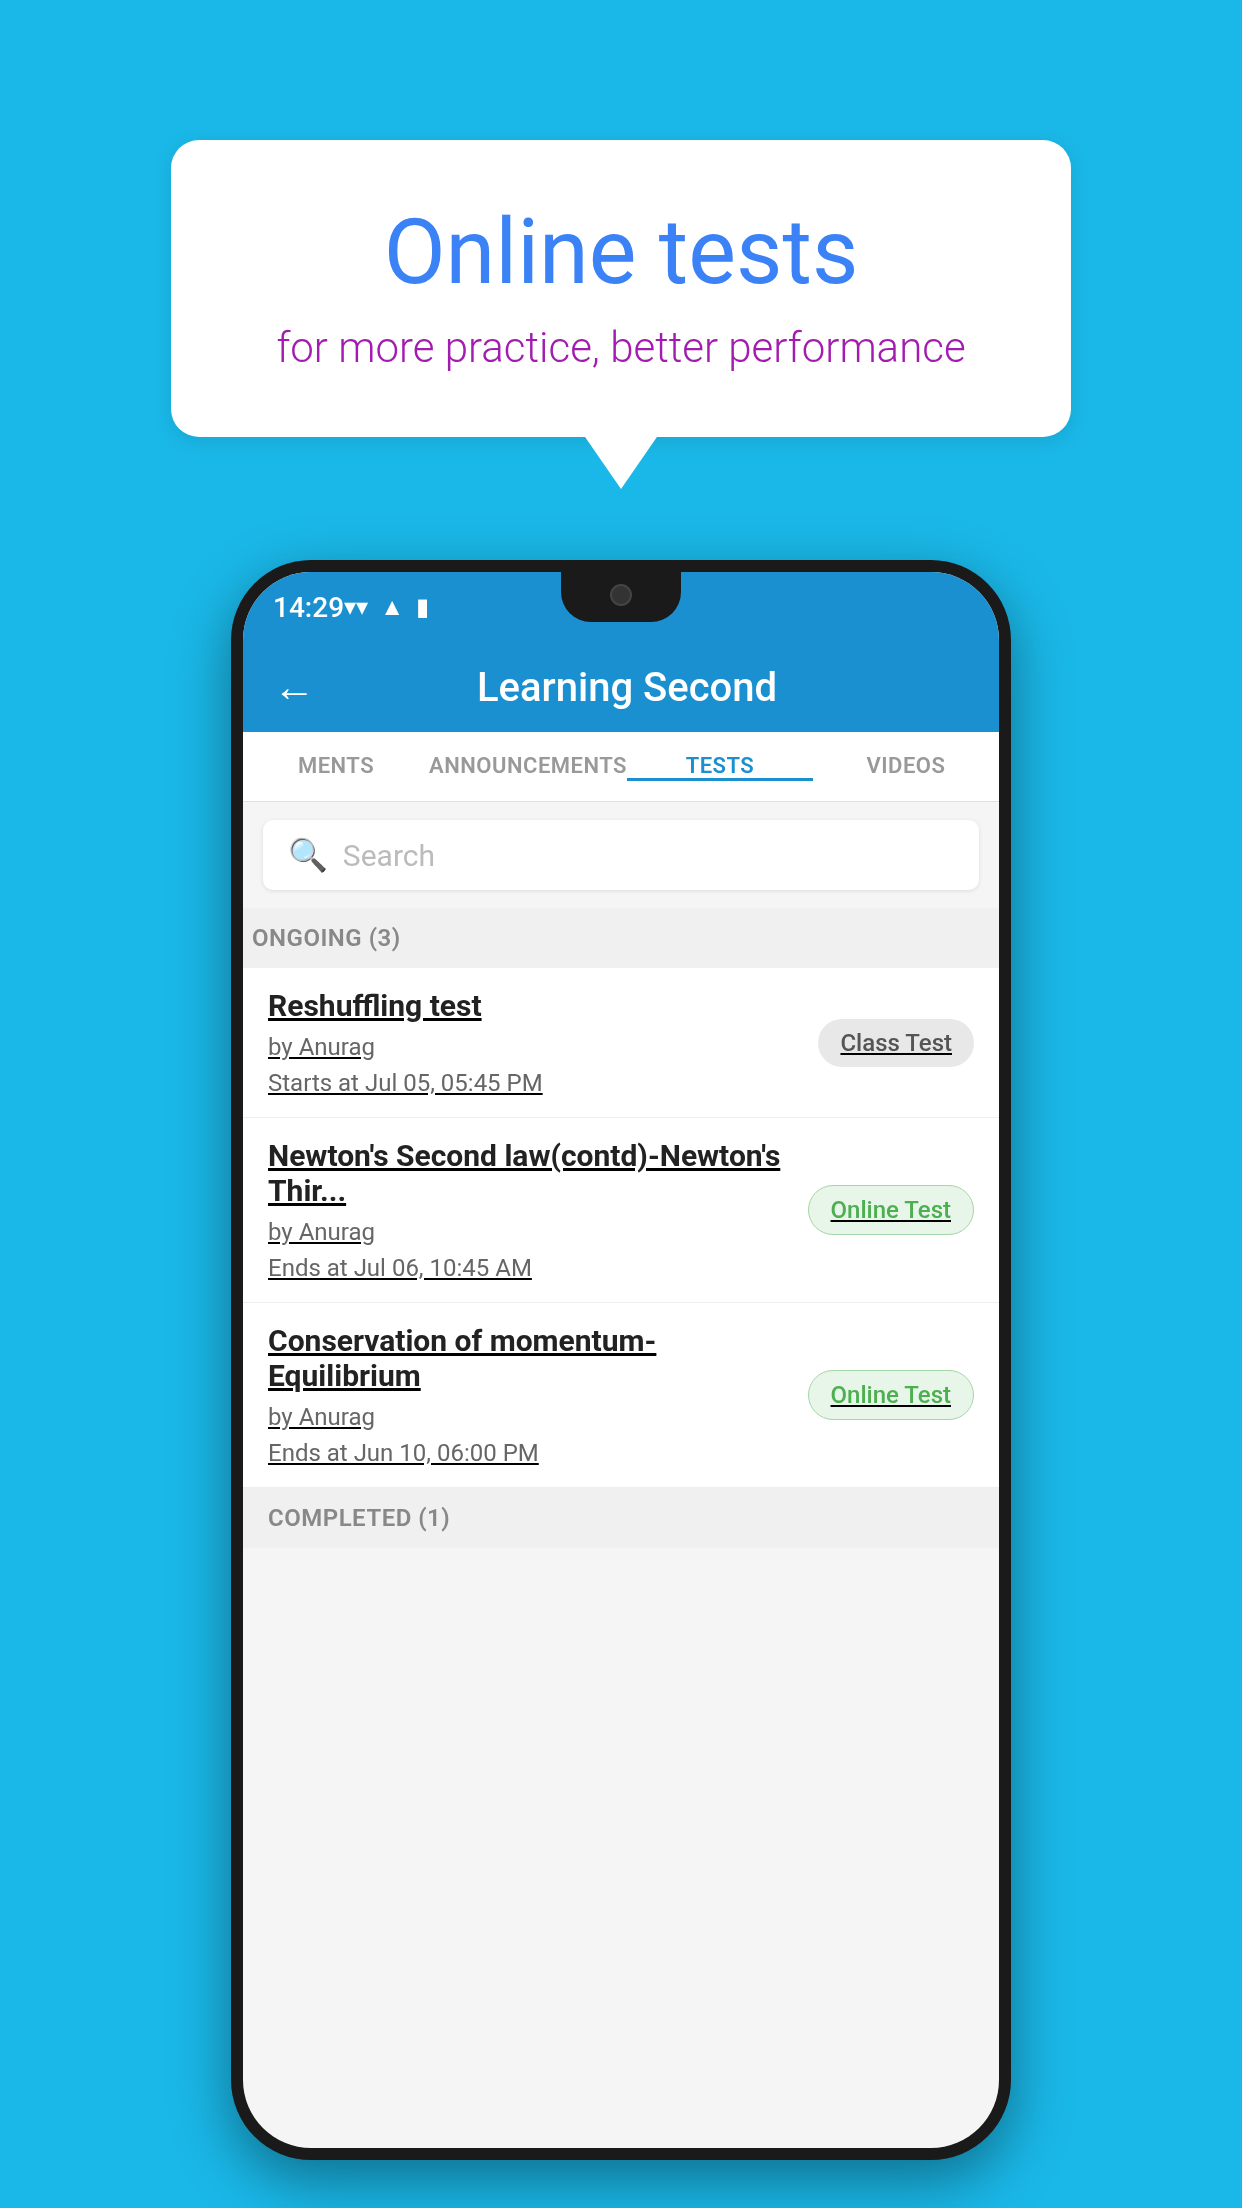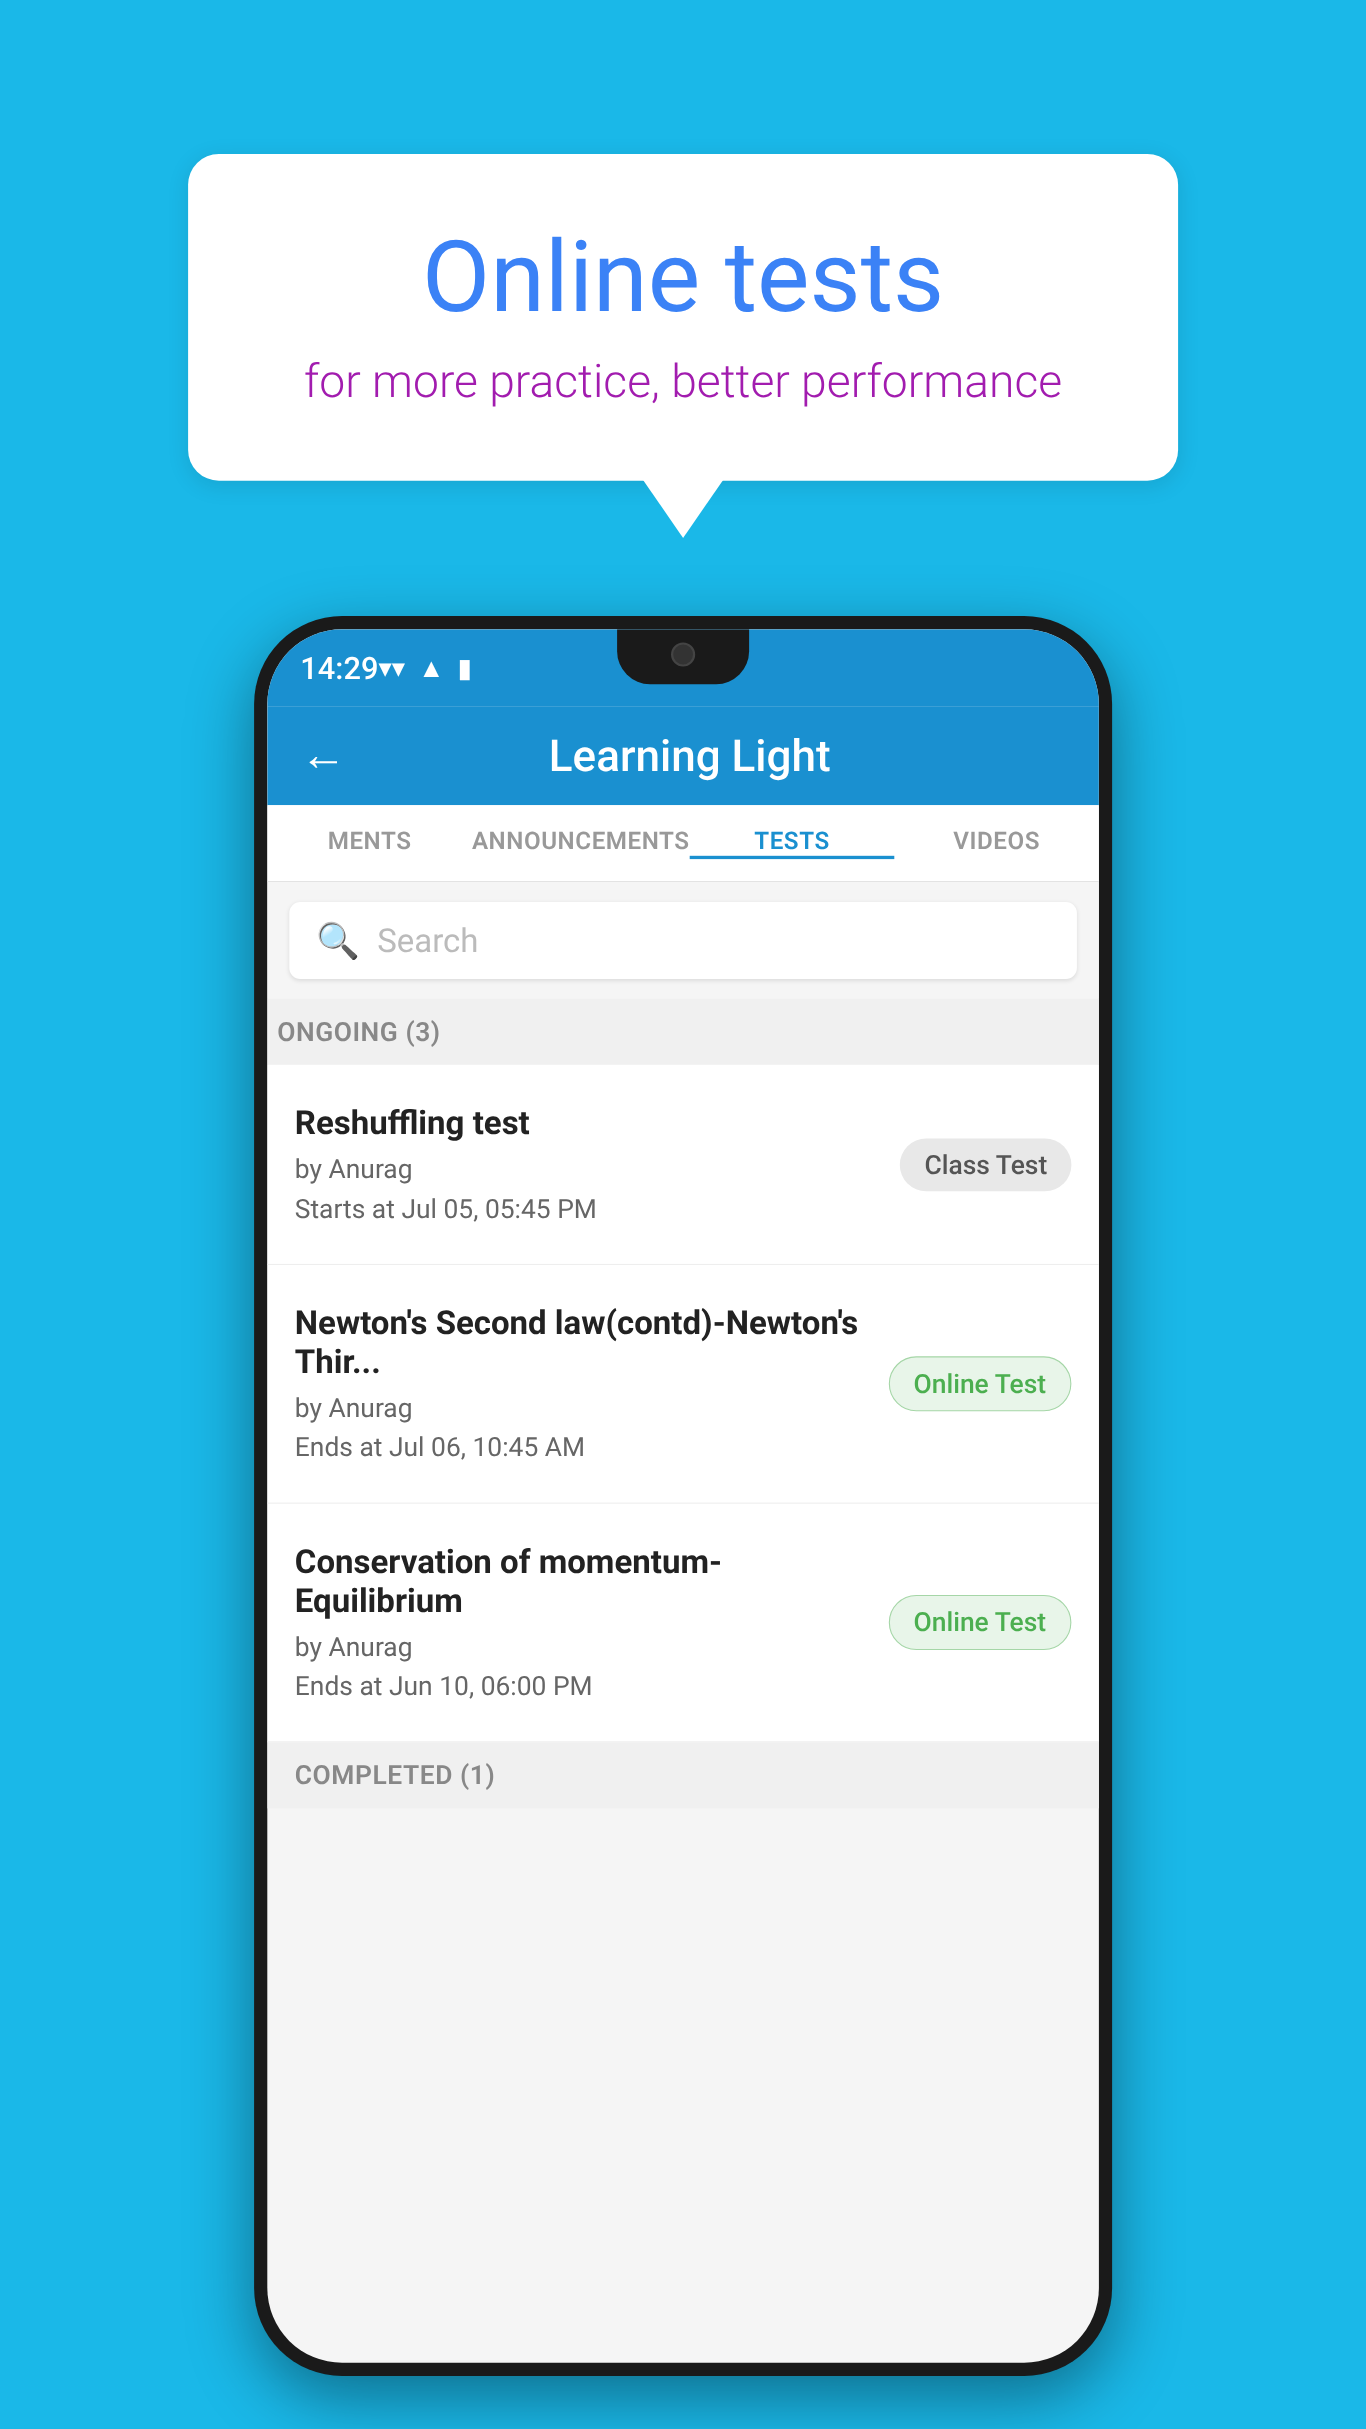--- a/index.html
+++ b/index.html
@@ -232,25 +232,26 @@
       letter-spacing: 0.5px;
       text-transform: uppercase;
     }
 
     
     .test-list {
       background: white;
     }
 
     .test-item {
-      padding: 36px 25px;
+      padding: 20px 25px;
       border-bottom: 1px solid #eee;
       display: flex;
       justify-content: space-between;
       align-items: flex-start;
+      text-decoration: underline;
     }
 
     .test-info {
       flex: 1;
       padding-right: 20px;
     }
 
     .test-name {
       font-size: 30px;
       font-weight: 700;
@@ -325,21 +326,21 @@
           <span class="wifi-icon">▾▾</span>
 
           <span class="signal-icon">▲</span>
 
           <span class="battery-icon">▮</span>
         </div>
       </div>
 
       <div class="app-bar">
         <span class="back-arrow">←</span>
-        <span class="app-title">Learning Light</span>
+        <span class="app-title">Learning Second</span>
       </div>
 
       <div class="tabs-container">
         <div class="tab">
           <span>MENTS</span>
         </div>
         <div class="tab">
           <span>ANNOUNCEMENTS</span>
         </div>
         <div class="tab active">

